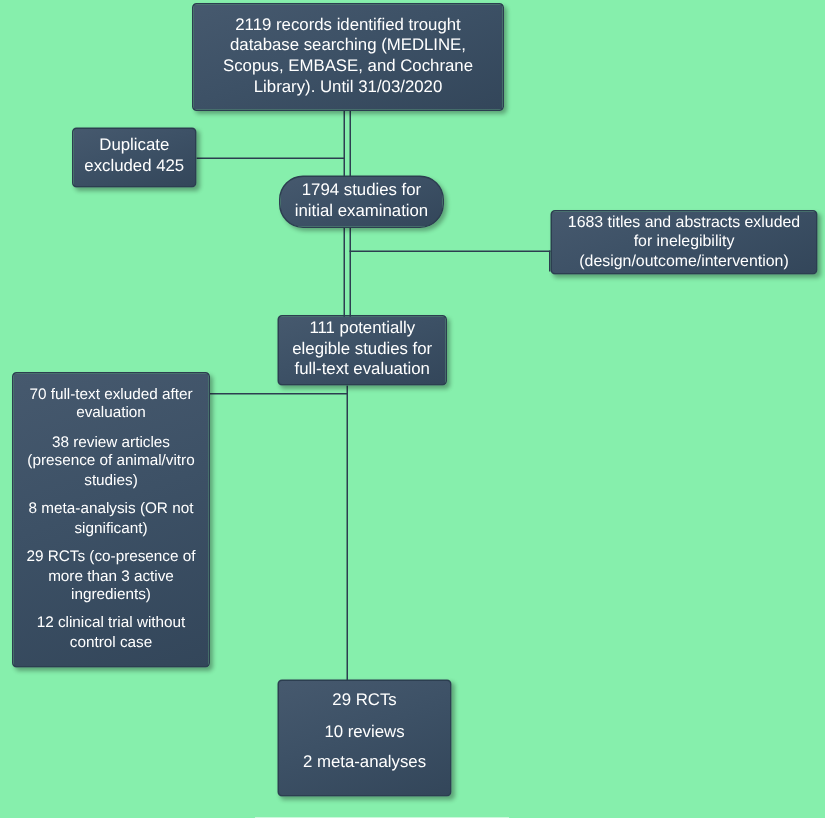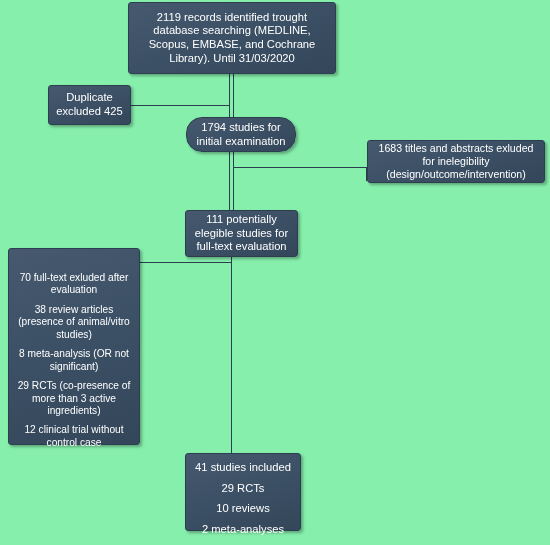--- a/index.html
+++ b/index.html
@@ -85,28 +85,27 @@
   </div>
 
   <div class="node fs-105" style="left:367px; top:140px; width:178px; height:43px;text-align:center;">
     <p>1683 titles and abstracts exluded for inelegibility (design/outcome/intervention)</p>
   </div>
 
   <div class="node fs-11" style="left:185px; top:210px; width:113px; height:47px;">
     <p>111 potentially elegible studies for full-text evaluation</p>
   </div>
 
-  <div class="node fs-10" style="left:8px; top:248px; width:132px; height:197px; justify-content:flex-start; padding-top:23px;">
+  <div class="node fs-10" style="left:8px; top:248px; width:132px; height:197px; justify-content:flex-start; padding-top:9px;">
     <p>70 full-text exluded after evaluation</p>
     <p>38 review articles (presence of animal/vitro studies)</p>
     <p>8 meta-analysis (OR not significant)</p>
     <p>29 RCTs (co-presence of  more than 3 active ingredients)</p>
     <p>12 clinical trial without control case</p>
   </div>
 
   <div class="node fs-11" style="left:185px; top:453px; width:116px; height:78px; justify-content:flex-start; padding-top:7px;">
-    <p>41 studies included</p>
     <p>29 RCTs</p>
     <p>10 reviews</p>
     <p>2 meta-analyses</p>
   </div>
 
 </div>
 
 </body></html>

